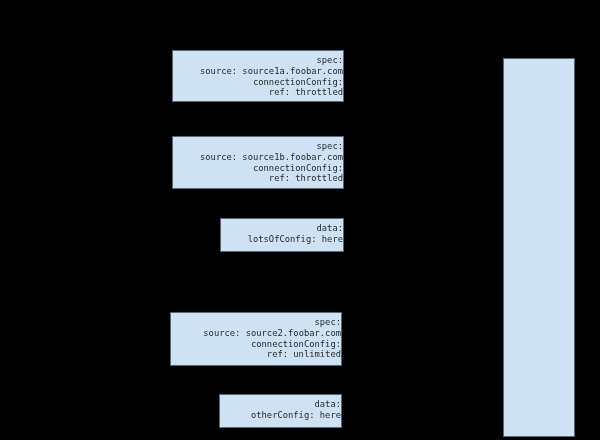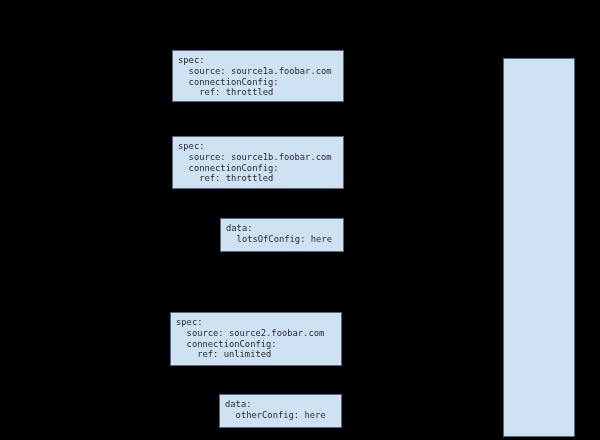--- a/index.html
+++ b/index.html
@@ -23,20 +23,21 @@
     background: var(--box_fill, #cfe2f3);
     border: 1px solid var(--box_border, #54687a);
     margin: 0;
     color: var(--text_color, #1e2327);
     font-family: "DejaVu Sans Mono", "Liberation Mono", monospace;
     font-size: 8.8px;
     line-height: 10.8px;
     white-space: pre;
     padding: 4px 0 0 5px;
     overflow: hidden;
+    text-align: right;
   }
   .b1 { left: 172px; top: 50px;  width: 172px; height: 52px; }
   .b2 { left: 172px; top: 136px; width: 172px; height: 53px; }
   .b3 { left: 220px; top: 218px; width: 124px; height: 34px; }
   .b4 { left: 170px; top: 312px; width: 172px; height: 54px; }
   .b5 { left: 219px; top: 394px; width: 123px; height: 34px; }
   .b6 { left: 503px; top: 58px;  width: 72px;  height: 379px; padding: 0; }
 </style>
 </head>
 <body>

